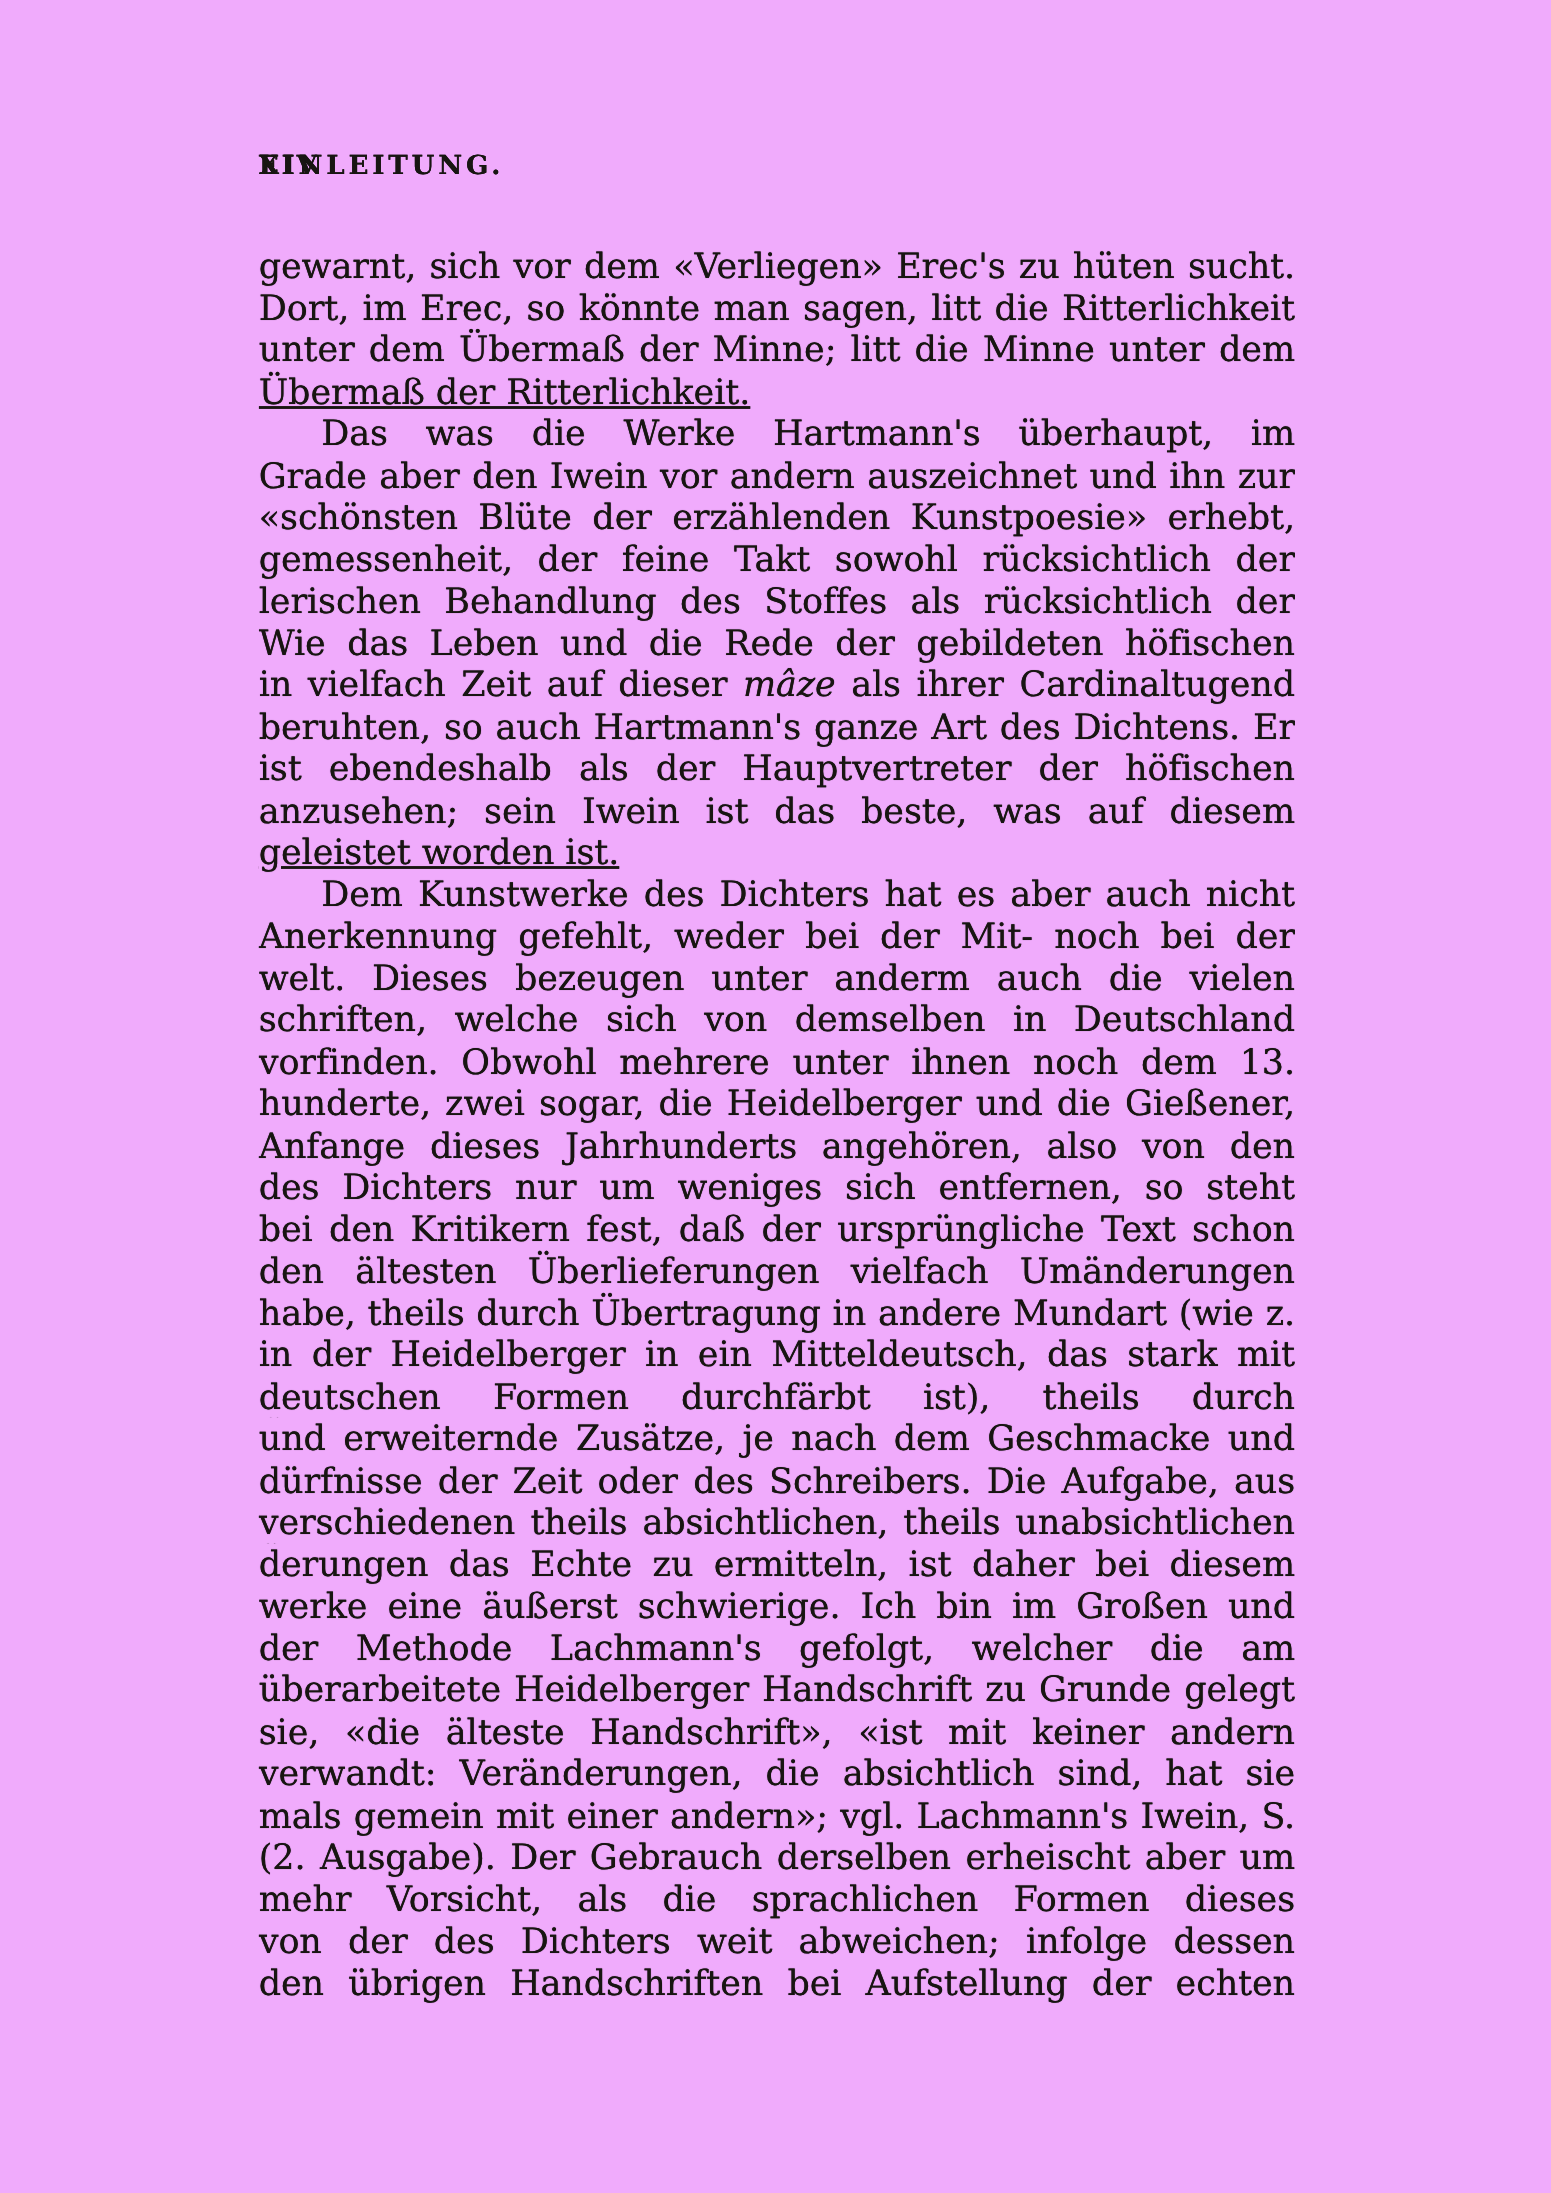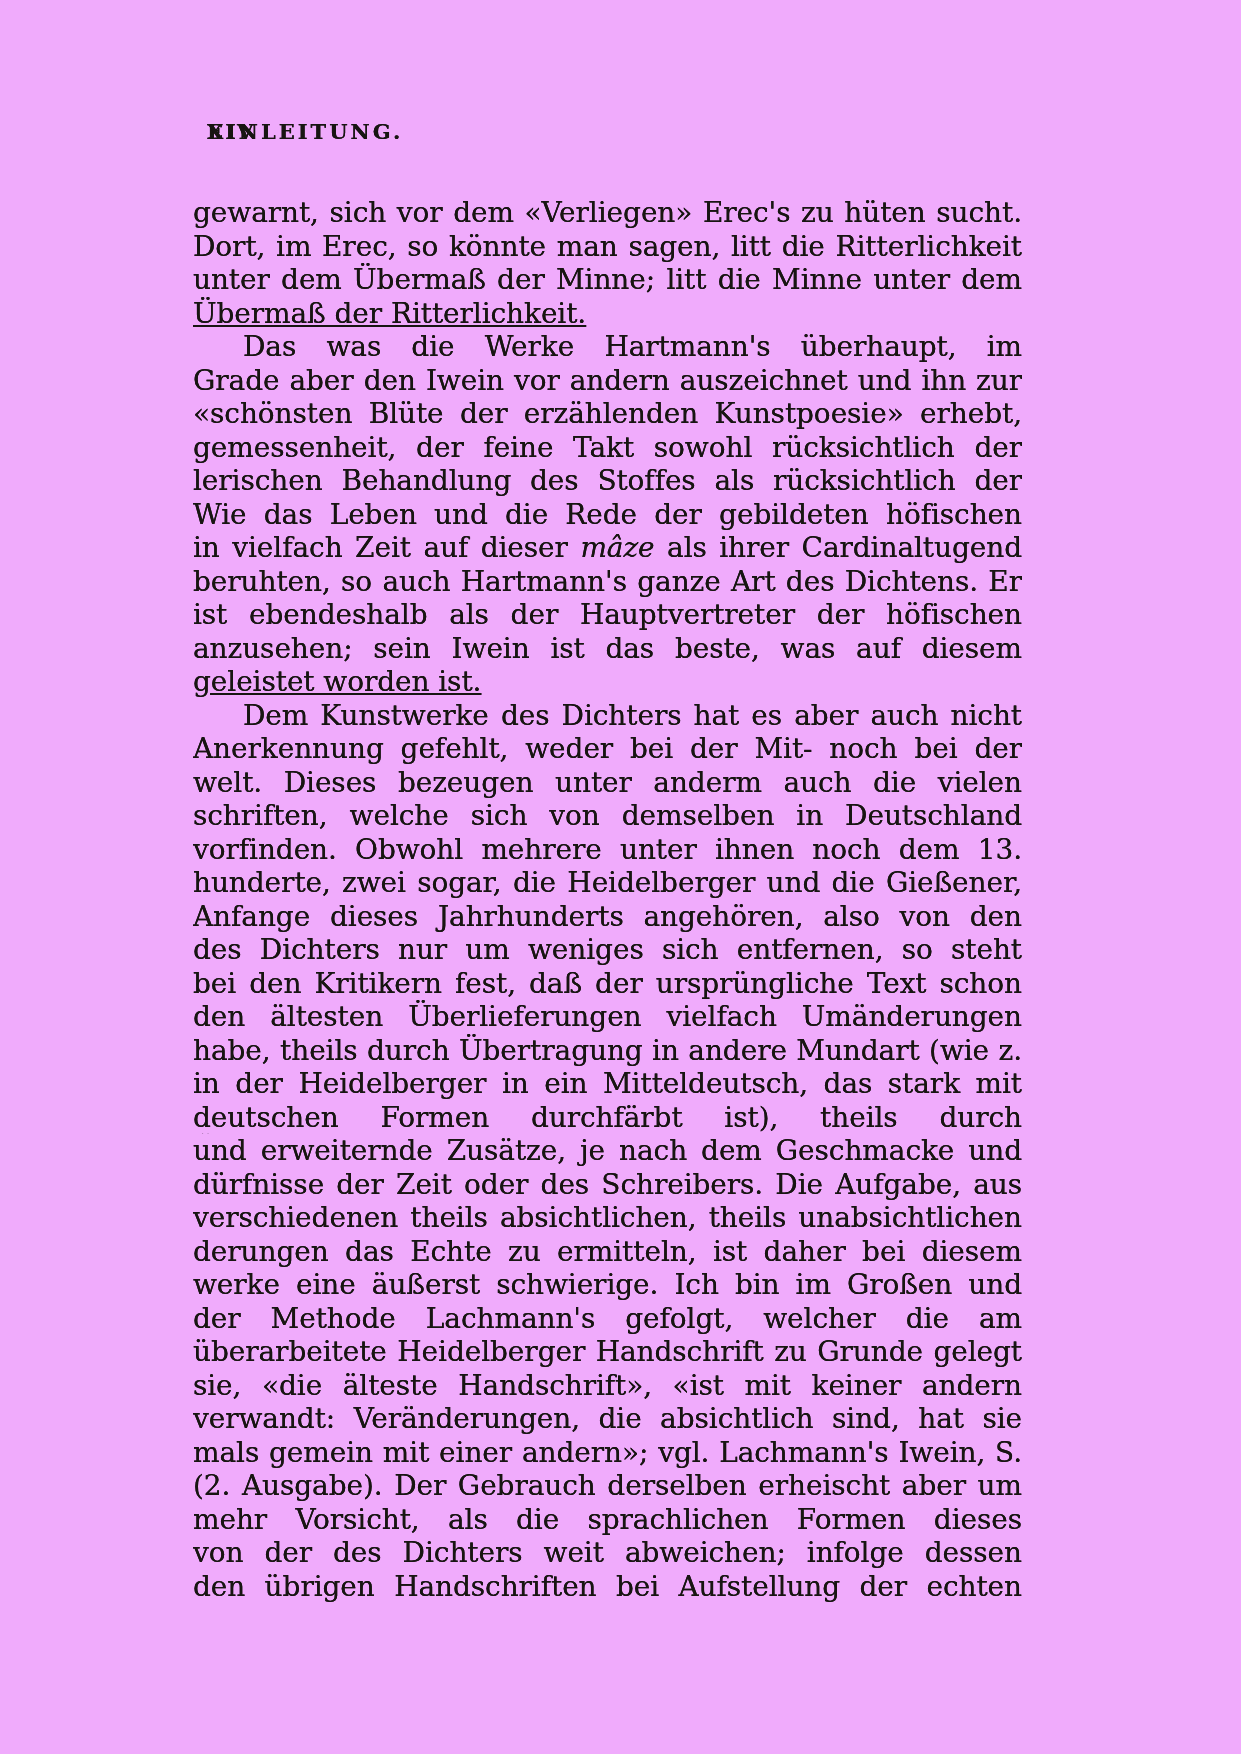--- a/index.html
+++ b/index.html
@@ -22,21 +22,21 @@
     position:absolute;left:0;top:0;
     letter-spacing:2px;
     text-shadow:0 0 .5px currentColor;
   }
   .running-title{
     letter-spacing:3px;
     text-shadow:0 0 .5px currentColor;
   }
   
   .body-block{
-    position:absolute;left:193px;top:196px;width:829px;
+    position:absolute;left:207px;top:196px;width:829px;
     font-size:28px;
     letter-spacing:-0.1px;
     text-shadow:0 0 .55px currentColor;
   }
   .paragraph{margin:0;padding:0;}
   .line{
     text-align:justify;
     text-align-last:justify;
     line-height:33.5px;
     height:33.5px;

